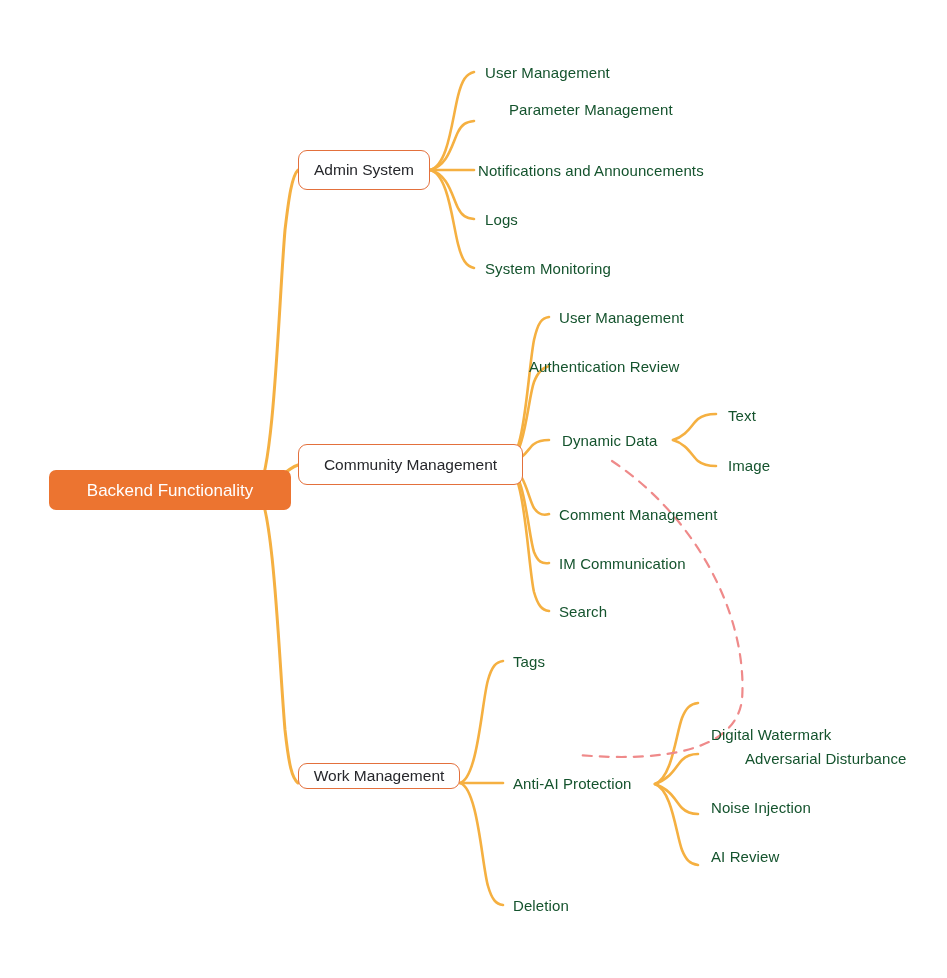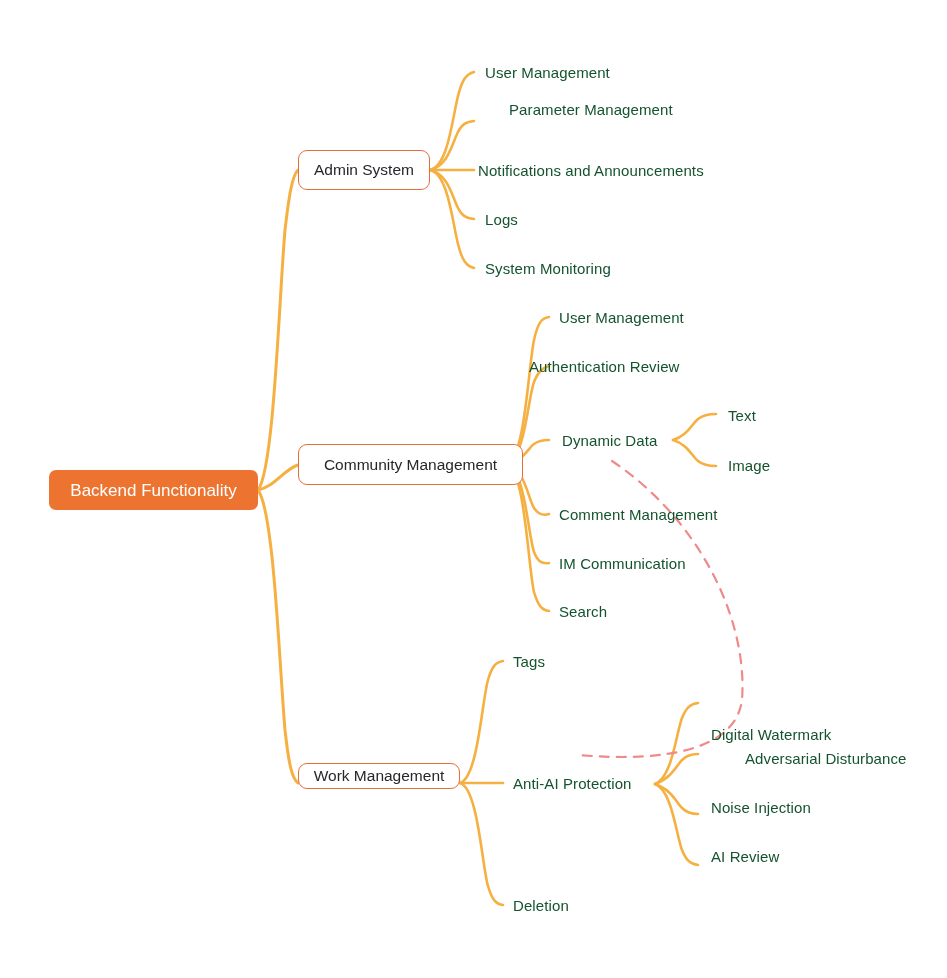--- a/index.html
+++ b/index.html
@@ -77,21 +77,21 @@
 
   <path class="edge" d="M655,784 C672,778 676,734 682,718 C686,708 690,704 698,703"></path>
   <path class="edge" d="M655,784 C672,778 676,766 682,760 C686,756 690,754 698,754"></path>
   <path class="edge" d="M655,784 C672,790 676,802 682,808 C686,812 690,814 698,814"></path>
   <path class="edge" d="M655,784 C672,790 676,834 682,850 C686,860 690,864 698,865"></path>
 
   <path class="xlink" d="M612,461 C700,520 748,620 742,700 C735,752 660,762 578,755"></path>
 
 </svg>
 
-<div class="node-box node-root" style="left:49px;top:470px;width:209px;height:40px;">
+<div class="node-box node-root" style="left:49px;top:470px;width:242px;height:40px;">
   <span>Backend Functionality</span>
 </div>
 
 <div class="node-box node-branch" style="left:298px;top:150px;width:132px;height:40px;">
   <span>Admin System</span>
 </div>
 
 <div class="node-box node-branch" style="left:298px;top:444px;width:225px;height:41px;">
   <span>Community Management</span>
 </div>

